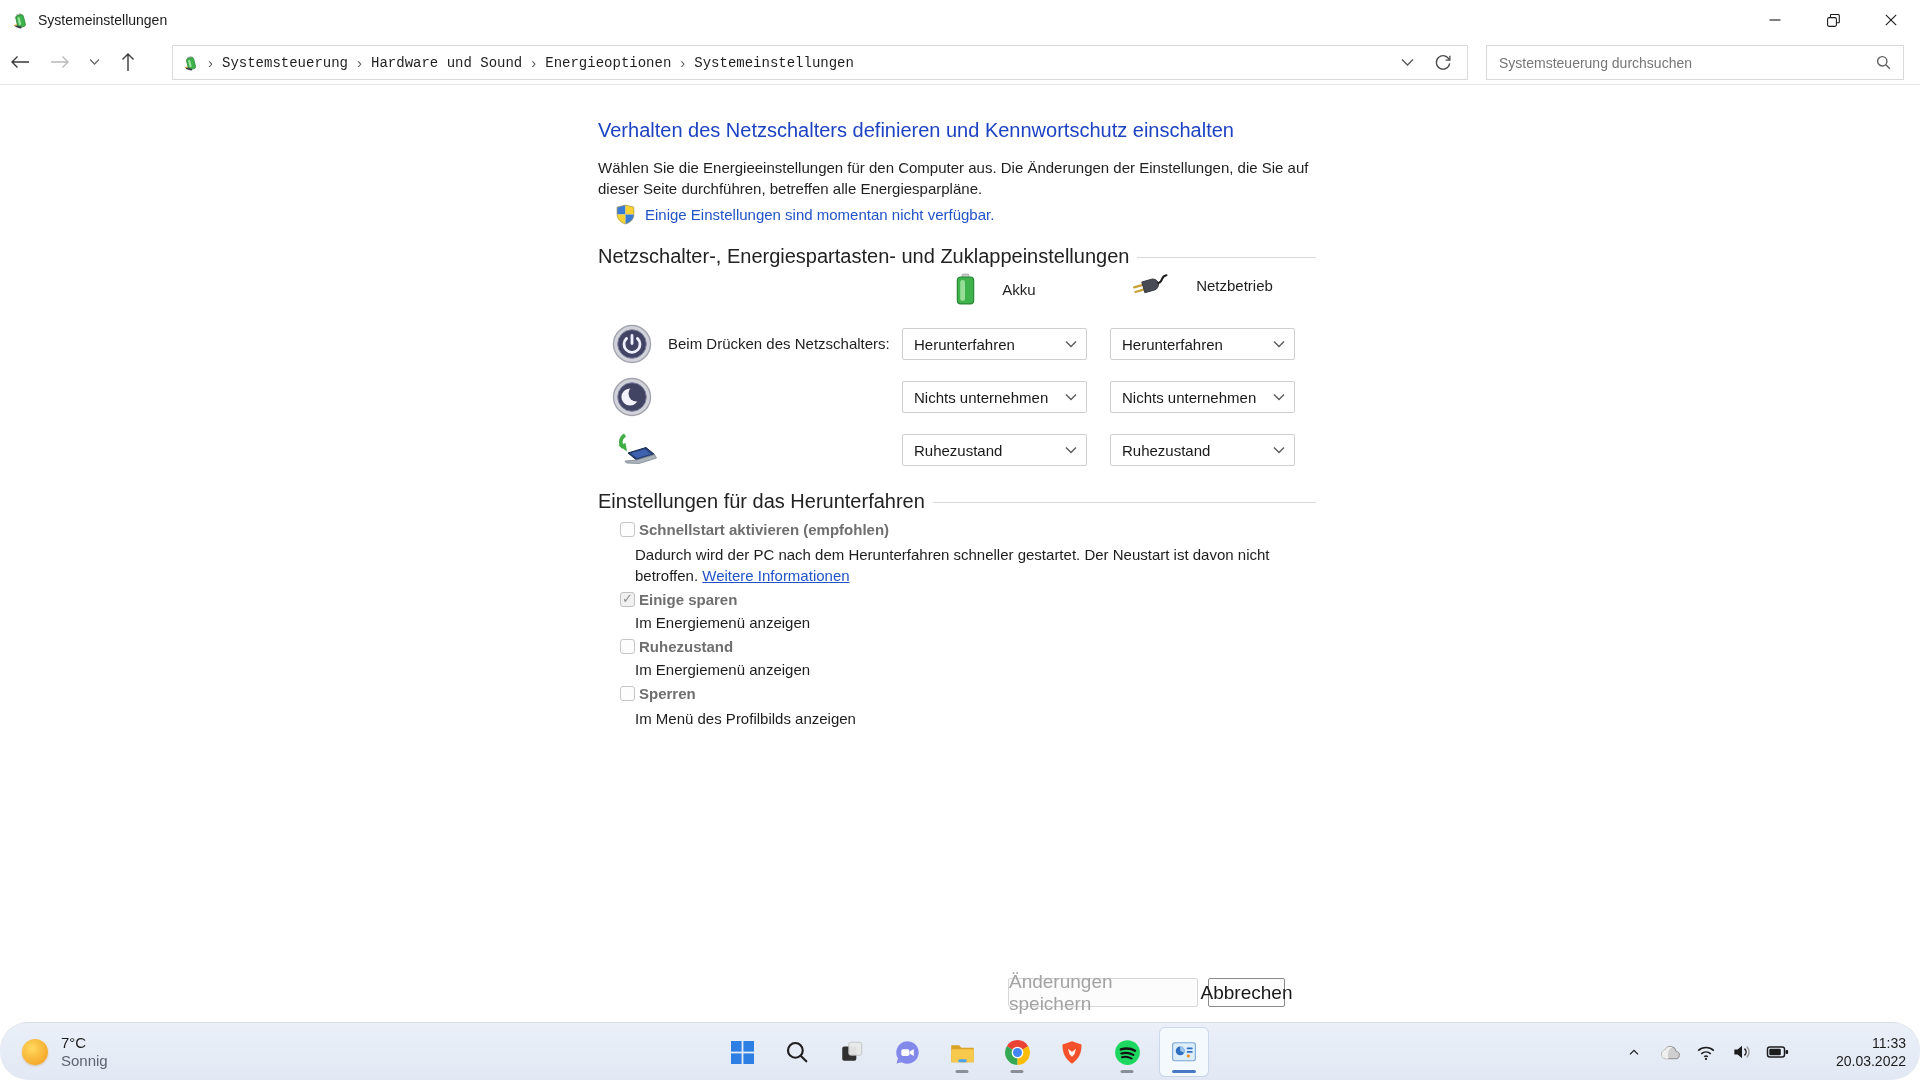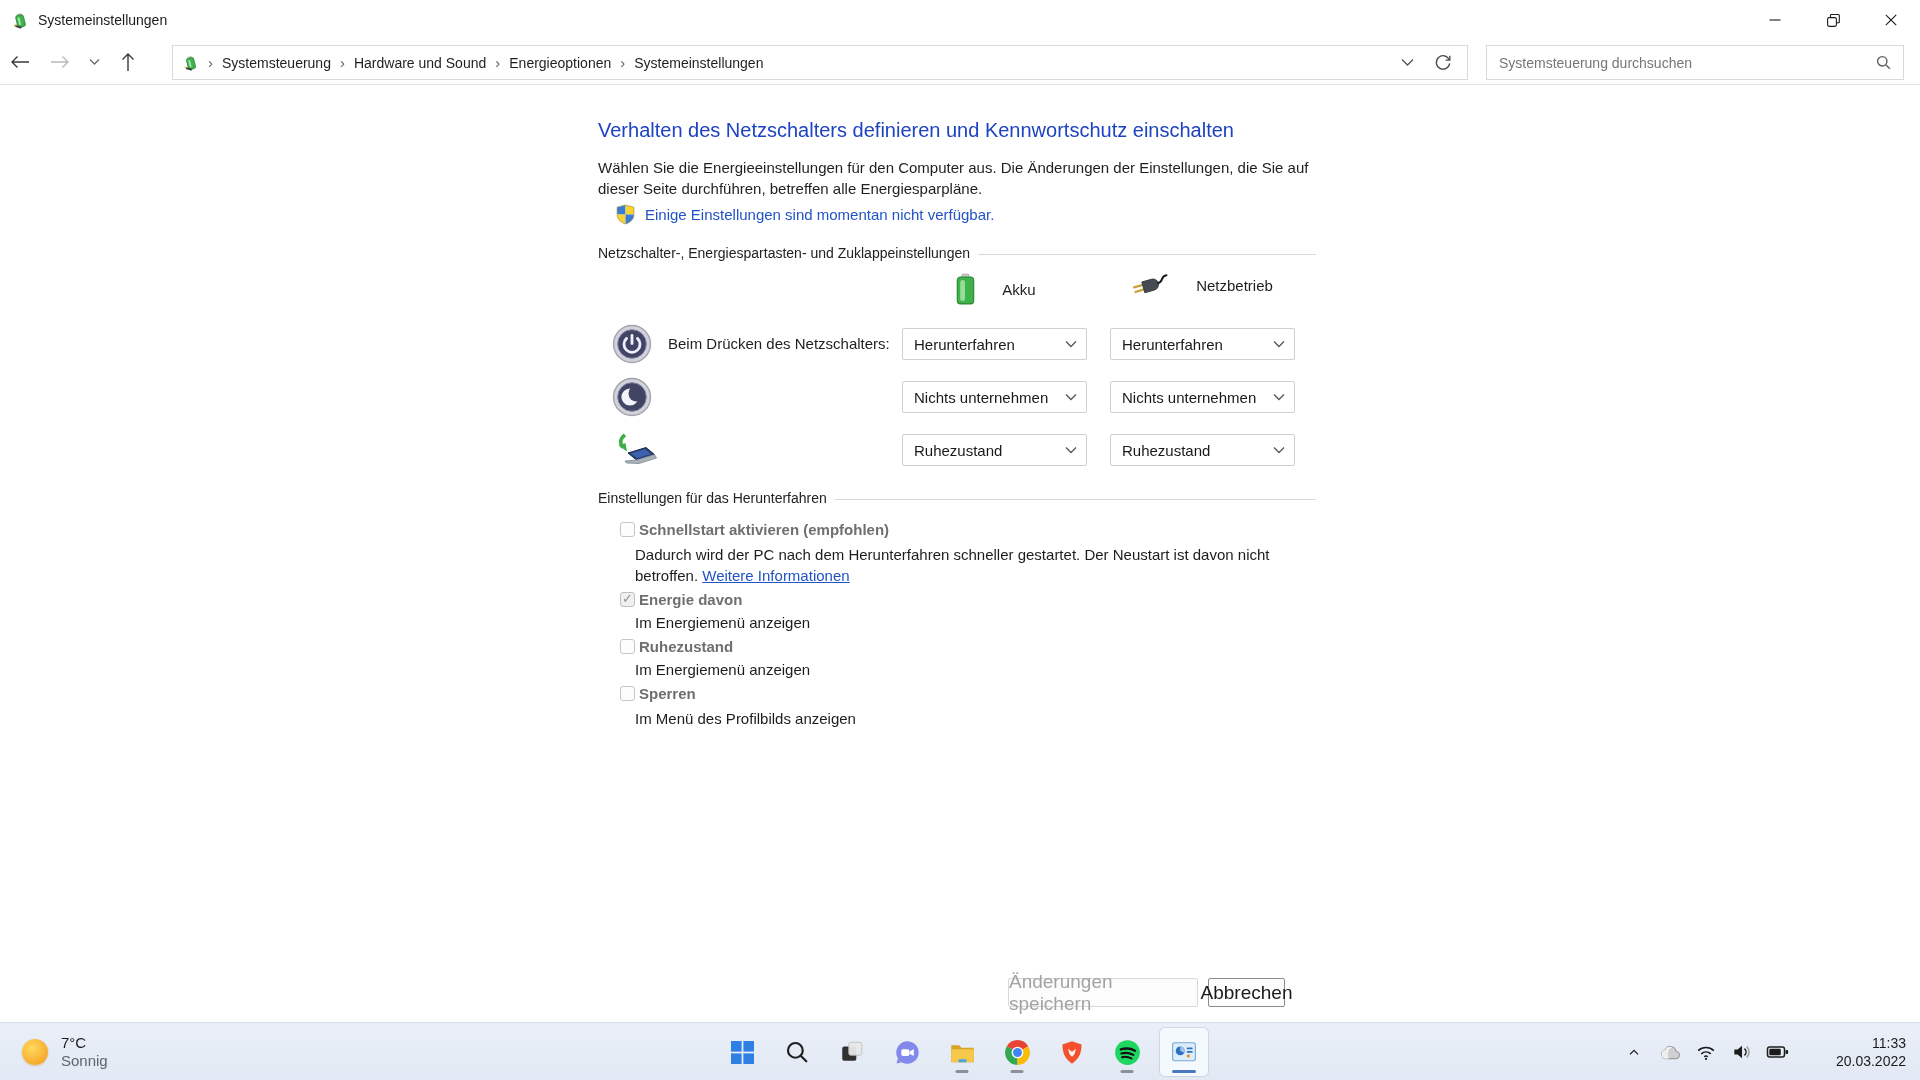--- a/index.html
+++ b/index.html
@@ -14,33 +14,33 @@
   .win-controls { position:absolute; right:0; top:0; height:40px; display:flex; }
   .win-btn { width:58px; height:40px; display:flex; align-items:center; justify-content:center; }
 
   
   .navbar { position:absolute; left:0; top:40px; width:1920px; height:45px; background:#fff; border-bottom:1px solid #e4e4e4; }
   .nav-arrows { position:absolute; left:0; top:0; height:44px; display:flex; align-items:center; }
   .nav-btn { width:40px; height:36px; display:flex; align-items:center; justify-content:center; font-size:20px; color:#3a3a3a; }
   .nav-btn.small { width:28px; }
   .addressbar { position:absolute; left:172px; top:5px; width:1296px; height:35px; border:1px solid #d9d9d9; background:#fff; display:flex; align-items:center; padding:0 6px 0 10px; }
   .crumb-sep { color:#5f5f5f; font-size:15px; margin:0 9px; }
-  .crumb { font-size:14px; color:#1f1f1f; white-space:nowrap; }
+  .crumb { font-size:14px; color:#1f1f1f; white-space:nowrap;font-family:Liberation Mono, monospace; }
   .addr-spacer { flex:1; }
   .addr-ctl { width:36px; height:33px; display:flex; align-items:center; justify-content:center; }
   .searchbox { position:absolute; left:1486px; top:5px; width:418px; height:35px; border:1px solid #d9d9d9; background:#fff; display:flex; align-items:center; padding:0 12px; }
   .search-ph { flex:1; font-size:14px; color:#767676; }
 
   
   .content { position:absolute; left:0; top:85px; width:1920px; height:937px; background:#fff; }
   .page-heading { position:absolute; left:598px; top:34px; font-size:20px; font-weight:400; }
   .intro { position:absolute; left:598px; top:72px; width:712px; font-size:15px; line-height:21px; color:#1f1f1f; }
   .admin-link { position:absolute; left:615px; top:119px; display:flex; align-items:center; gap:9px; }
   .admin-link a { font-size:15px; text-decoration:none; }
-  .group-header { position:absolute; left:598px; width:718px; display:flex; align-items:center; font-size:14px; color:#222; }
+  .group-header { position:absolute; left:598px; width:718px; display:flex; align-items:center; font-size:20px; color:#222; }
   .group-header .rule { flex:1; border-top:1px solid #d9d9d9; margin-left:8px; margin-top:2px; }
   .gh1 { top:160px; } .gh2 { top:405px; }
 
   .col-head { position:absolute; top:188px; width:185px; display:flex; align-items:center; justify-content:center; gap:24px; font-size:15px; }
   .col-batt { left:902px; } .col-ac { left:1110px; }
 
   .prow { position:absolute; left:612px; width:704px; height:40px; }
   .prow .picon { position:absolute; left:0; top:0; }
   .prow .plabel { position:absolute; left:56px; top:0; width:224px; height:40px; display:flex; align-items:center; font-size:15px; line-height:20px; }
   .combo { position:absolute; top:4px; width:185px; height:32px; border:1px solid #cfcfcf; border-radius:2px; background:#fff; display:flex; align-items:center; justify-content:space-between; padding:0 9px 0 11px; font-size:15px; color:#191919; }
@@ -57,21 +57,21 @@
   .t1 { top:436px; } .d1 { top:459px; }
   .t2 { top:506px; } .d2 { top:527px; }
   .t3 { top:553px; } .d3 { top:574px; }
   .t4 { top:600px; } .d4 { top:623px; }
 
   .dlg-btn { position:absolute; top:893px; height:29px; border-radius:2px; font-size:19px; display:flex; align-items:center; justify-content:center; font-family:"Liberation Sans",sans-serif; }
   .btn-save { left:1008px; width:190px; border:1px solid #d8d8d8; background:#fcfcfc; color:#a3a3a3; }
   .btn-cancel { left:1208px; width:77px; border:1px solid #8b8b8b; background:#fdfdfd; color:#1a1a1a; }
 
   
-  .taskbar { position:absolute; left:0; top:1022px; width:1920px; height:58px; background:linear-gradient(#eaeff8, #e2e9f4); border-top:1px solid rgba(0,0,0,0.05); }
+  .taskbar { position:absolute; left:0; top:1022px; width:1920px; height:58px; background:linear-gradient(#eaeff8, #e2e9f4); border-top:1px solid rgba(0,0,0,0.05);border-radius:28px; }
   .weather { position:absolute; left:14px; top:0; height:58px; display:flex; align-items:center; gap:13px; padding:0 8px; }
   .sun { width:26px; height:26px; border-radius:50%; background:radial-gradient(circle at 38% 35%, #ffd95e, #f5a82a 75%); box-shadow:0 1px 2px rgba(180,120,0,.35); }
   .weather-txt { display:flex; flex-direction:column; line-height:18px; }
   .w-temp { font-size:15px; color:#1c1c1c; }
   .w-cond { font-size:15px; color:#5c6570; }
   .tb-center { position:absolute; left:720px; top:0; height:58px; display:flex; align-items:center; gap:11px; }
   .tb-btn { position:relative; width:44px; height:48px; display:flex; align-items:center; justify-content:center; border-radius:5px; }
   .tb-btn.active { background:#f4f9fd; box-shadow:0 0 0 1px rgba(120,150,190,.25); width:48px; }
   .run-dash { position:absolute; bottom:3px; left:50%; transform:translateX(-50%); width:13px; height:3px; border-radius:2px; background:#8a8f98; }
   .run-dash.active { width:24px; background:#4a78c4; }
@@ -298,21 +298,21 @@
       <div class="cb-box" data-checked="false"></div>
       <span class="cb-label">Schnellstart aktivieren (empfohlen)</span>
     </div>
     <div class="cb-desc d1">
       <span>Dadurch wird der PC nach dem Herunterfahren schneller gestartet. Der Neustart ist davon nicht betroffen.</span>
       <a href="#" style="color:#2153c6">Weitere Informationen</a>
     </div>
 
     <div class="cb-item t2">
       <div class="cb-box" data-checked="true"></div>
-      <span class="cb-label">Energie davon</span>
+      <span class="cb-label">Einige sparen</span>
     </div>
     <div class="cb-desc d2">Im Energiemenü anzeigen</div>
 
     <div class="cb-item t3">
       <div class="cb-box" data-checked="false"></div>
       <span class="cb-label">Ruhezustand</span>
     </div>
     <div class="cb-desc d3">Im Energiemenü anzeigen</div>
 
     <div class="cb-item t4">

